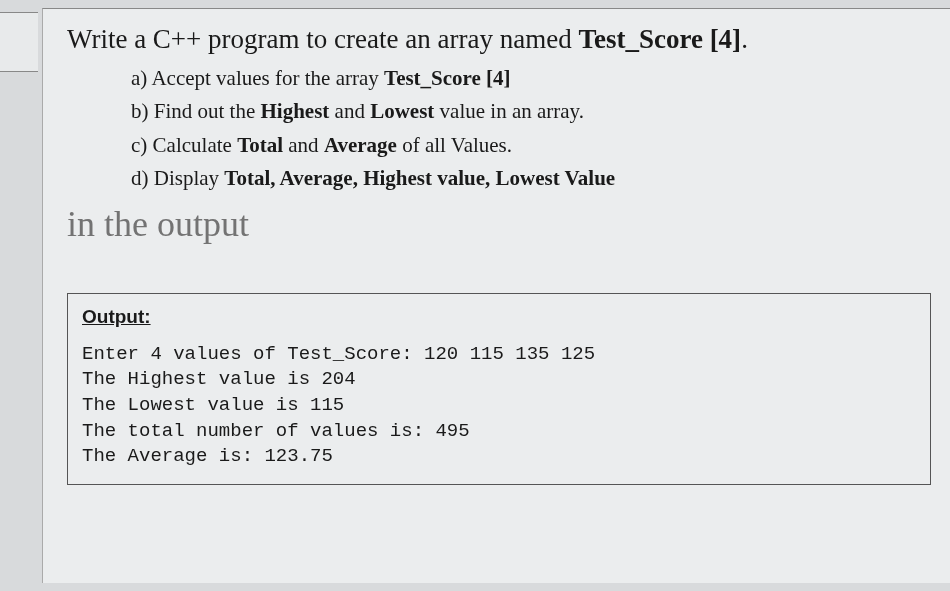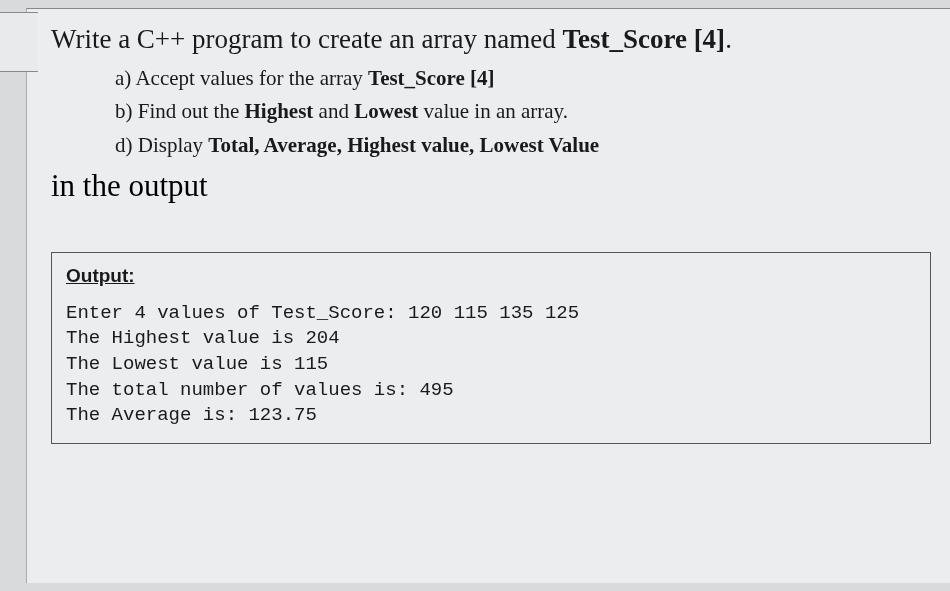--- a/index.html
+++ b/index.html
@@ -10,21 +10,21 @@
     body {
       background: #d8dadc;
       font-family: Georgia, 'Times New Roman', serif;
       width: 950px;
       height: 591px;
       padding: 0;
       position: relative;
     }
     .page-container {
       background: #ebedee;
-      margin-left: 26px;
+      margin-left: 42px;
       margin-top: 8px;
       padding: 12px 19px 20px 24px;
       border-top: 1px solid #888;
       border-left: 1px solid #aaa;
       min-height: 575px;
     }
     .intro-text {
       font-size: 27px;
       color: #1a1a1a;
       line-height: 1.4;
@@ -37,22 +37,22 @@
       margin-left: 64px;
       margin-top: 4px;
     }
     .question-item {
       font-size: 21px;
       color: #1a1a1a;
       line-height: 1.5;
       margin-bottom: 2px;
     }
     .continuation {
-      font-size: 31px;
-      color: #000000;
+      font-size: 36px;
+      color: #737373;
       line-height: 1.5;
       margin-top: 0;
     }
     .output-box {
       border: 1px solid #555;
       margin-top: 42px;
       padding: 12px 14px 14px 14px;
       background: #ebedee;
     }
     .output-header {
@@ -93,20 +93,23 @@
   </div>
 
   <div class="question-list">
     <div class="question-item">
       <span>a) </span><span>Accept values for the array </span><span class="bold">Test_Score [4]</span>
     </div>
     <div class="question-item">
       <span>b) </span><span>Find out the </span><span class="bold">Highest</span><span> and </span><span class="bold">Lowest</span><span> value in an array.</span>
     </div>
     <div class="question-item">
+      <span>c) </span><span>Calculate </span><span class="bold">Total</span><span> and </span><span class="bold">Average</span><span> of all Values.</span>
+    </div>
+    <div class="question-item">
       <span>d) </span><span>Display </span><span class="bold">Total, Average, Highest value, Lowest Value</span>
     </div>
   </div>
   <div class="continuation">in the output</div>
 
   <div class="output-box">
     <div class="output-header">Output:</div>
     <div class="output-line">Enter 4 values of Test_Score: 120 115 135 125</div>
     <div class="output-line">The Highest value is 204</div>
     <div class="output-line">The Lowest value is 115</div>

